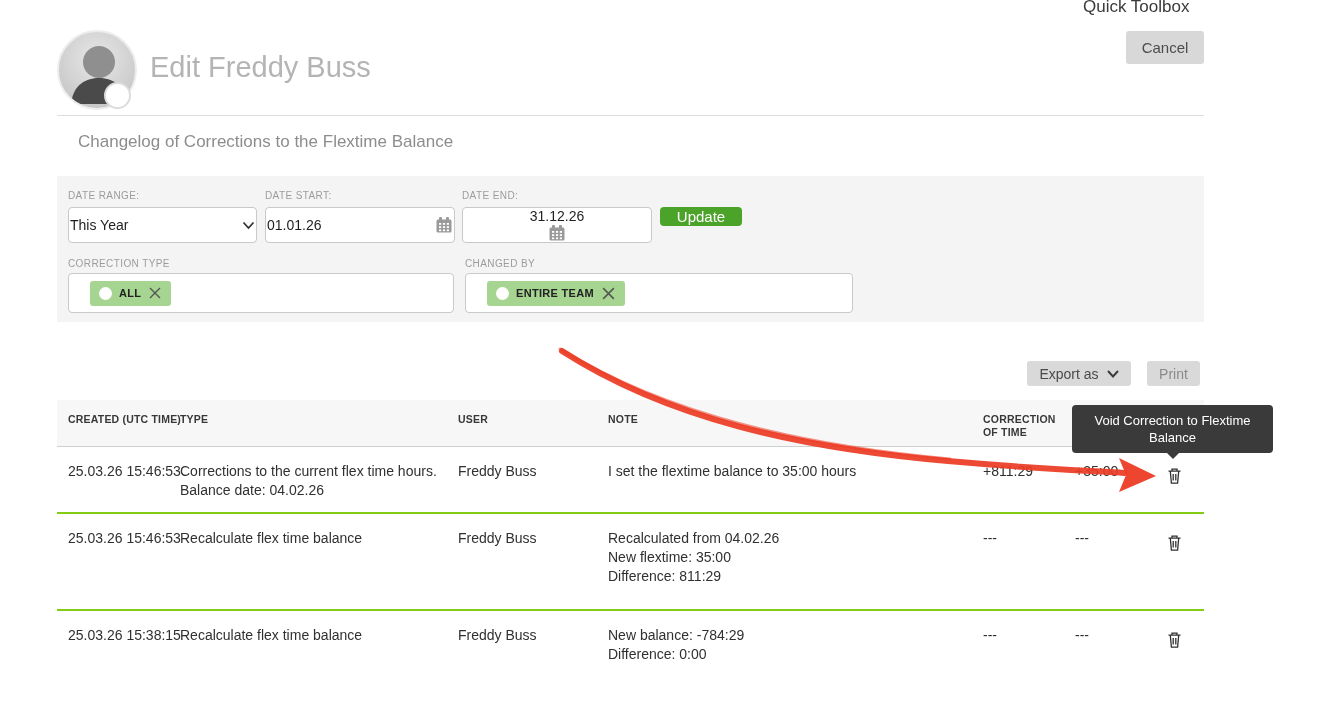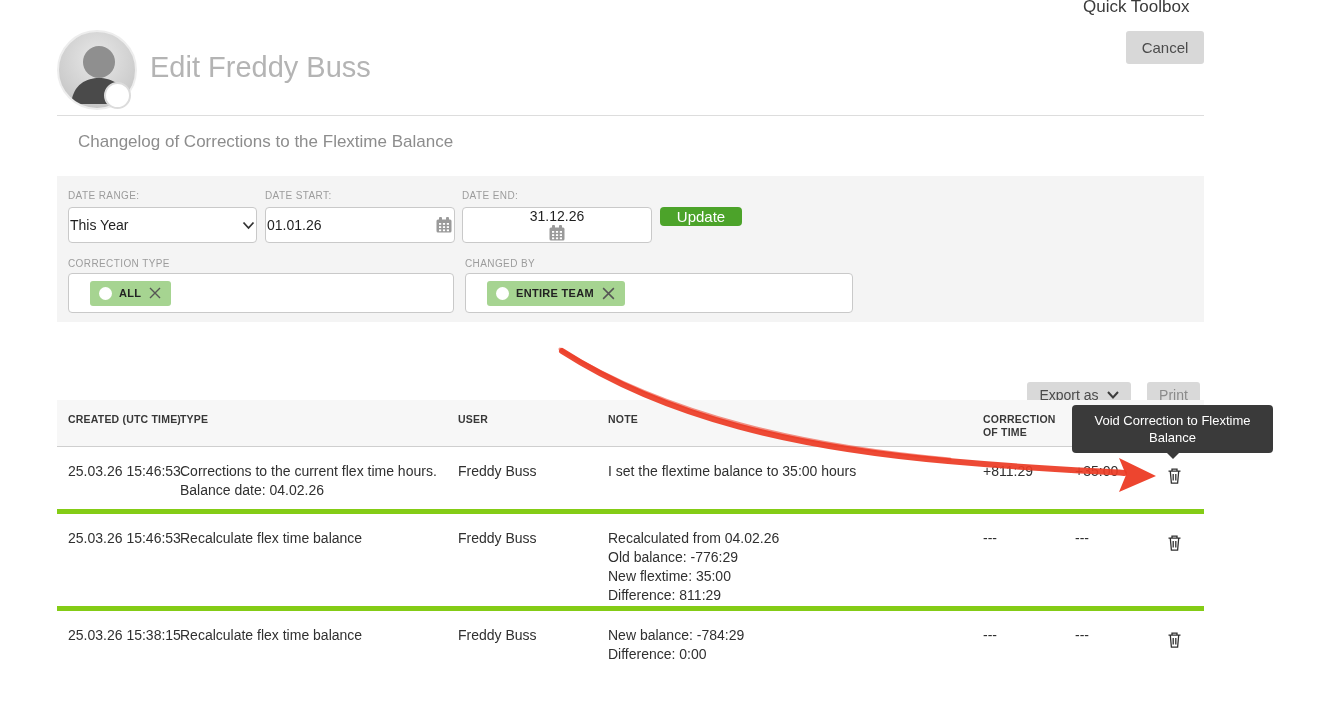--- a/index.html
+++ b/index.html
@@ -55,37 +55,37 @@
   .tag {
     display:inline-flex; align-items:center; gap:7px; height:25px;
     background:#a6d491; border-radius:3px; padding:0 9px; margin-left:13px; cursor:default;
   }
   .tag .dot { width:13px; height:13px; border-radius:50%; background:#fff; }
   .tag .tag-label { font-size:11px; font-weight:bold; color:#222; letter-spacing:.3px; }
   .tag .x { display:flex; cursor:pointer; }
 
   
   .export-btn, .print-btn {
-    position:absolute; top:382px; height:25px; background:#d9d9d9; border:none;
+    position:absolute; top:361px; height:25px; background:#d9d9d9; border:none;
     border-radius:3px; font-family:inherit; font-size:14px; cursor:pointer;
     display:flex; align-items:center; justify-content:center; gap:8px;
   }
   .export-btn { left:1027px; width:104px; color:#4a4a4a; }
   .print-btn  { left:1147px; width:53px;  color:#8a8a8a; }
 
   
   .log-table { position:absolute; left:57px; top:400px; width:1147px; }
   .t-head { position:relative; height:47px; background:#f7f7f7; border-bottom:1px solid #cfcfcf; }
   .t-head .h {
     position:absolute; top:13px; font-size:10.5px; font-weight:bold; color:#383838;
     letter-spacing:.2px; line-height:13px; text-transform:uppercase;
   }
   .h-created { left:11px; }  .h-type { left:123px; }  .h-user { left:401px; }
   .h-note { left:551px; }    .h-corr { left:926px; width:66px; }
-  .t-row { position:relative; border-bottom:5px solid #84cc16; }
+  .t-row { position:relative; border-bottom:2px solid #84cc16; }
   .r1 { height:67px; } .r2 { height:97px; } .r3 { height:96px; border-bottom:none; }
   .t-row .c { position:absolute; top:15px; font-size:14px; color:#303030; line-height:19px; }
   .c-created { left:11px; }
   .c-type    { left:123px; width:262px; }
   .c-user    { left:401px; }
   .c-note    { left:551px; width:372px; }
   .c-corr    { left:926px; }
   .c-bal     { left:1018px; }
   .c-action  { left:1106px; top:20px !important; width:22px; text-align:center; cursor:pointer; }
   .trash-gray  { color:#9b9b9b; }
@@ -244,21 +244,20 @@
         </svg>
       </div>
     </div>
 
     <div class="t-row r2">
       <div class="c c-created">25.03.26 15:46:53</div>
       <div class="c c-type">Recalculate flex time balance</div>
       <div class="c c-user">Freddy Buss</div>
       <div class="c c-note">
         <div>Recalculated from 04.02.26</div>
-        <div>Old balance: -776:29</div>
         <div>New flextime: 35:00</div>
         <div>Difference: 811:29</div>
       </div>
       <div class="c c-corr">---</div>
       <div class="c c-bal">---</div>
       <div class="c c-action trash-gray">
         <svg width="17" height="18" viewBox="0 0 16 18">
           <path d="M2 4.2 H14 M5.5 4.2 V2.2 H10.5 V4.2 M3.8 4.2 L4.9 16.2 H11.1 L12.2 4.2 M6.7 7 V13.5 M9.3 7 V13.5" fill="none" stroke="currentColor" stroke-width="1.3"></path>
         </svg>
       </div>

